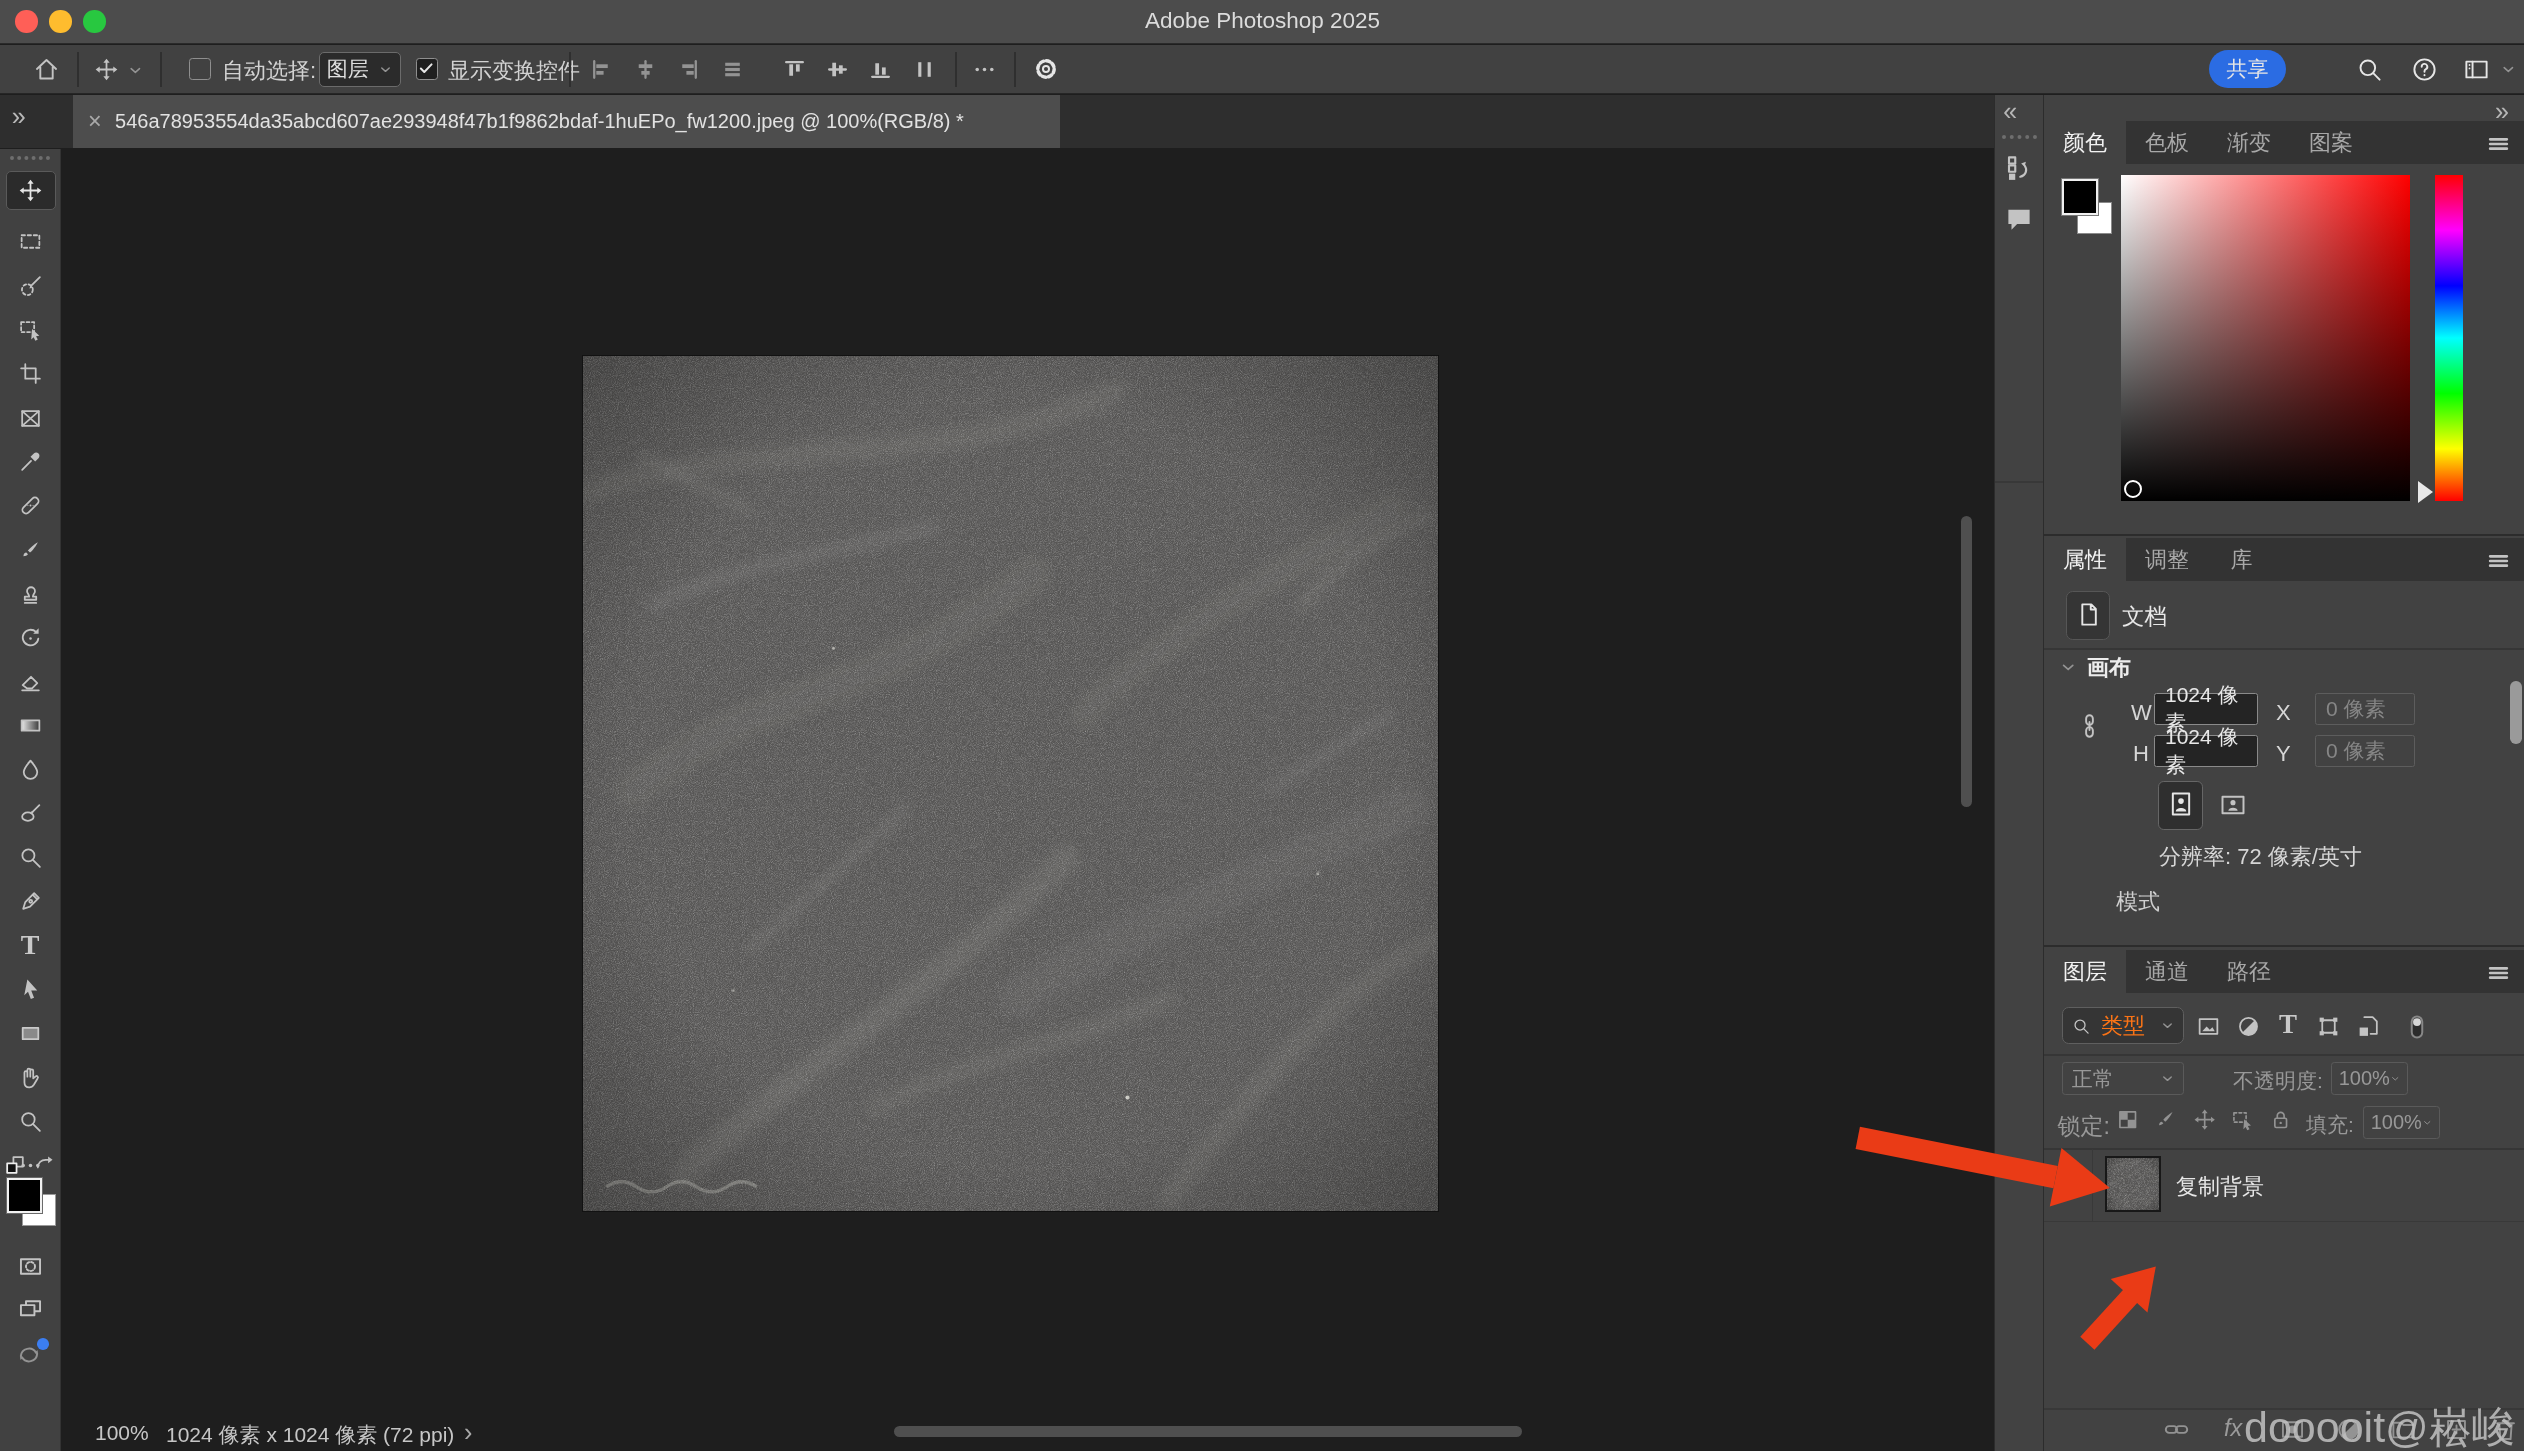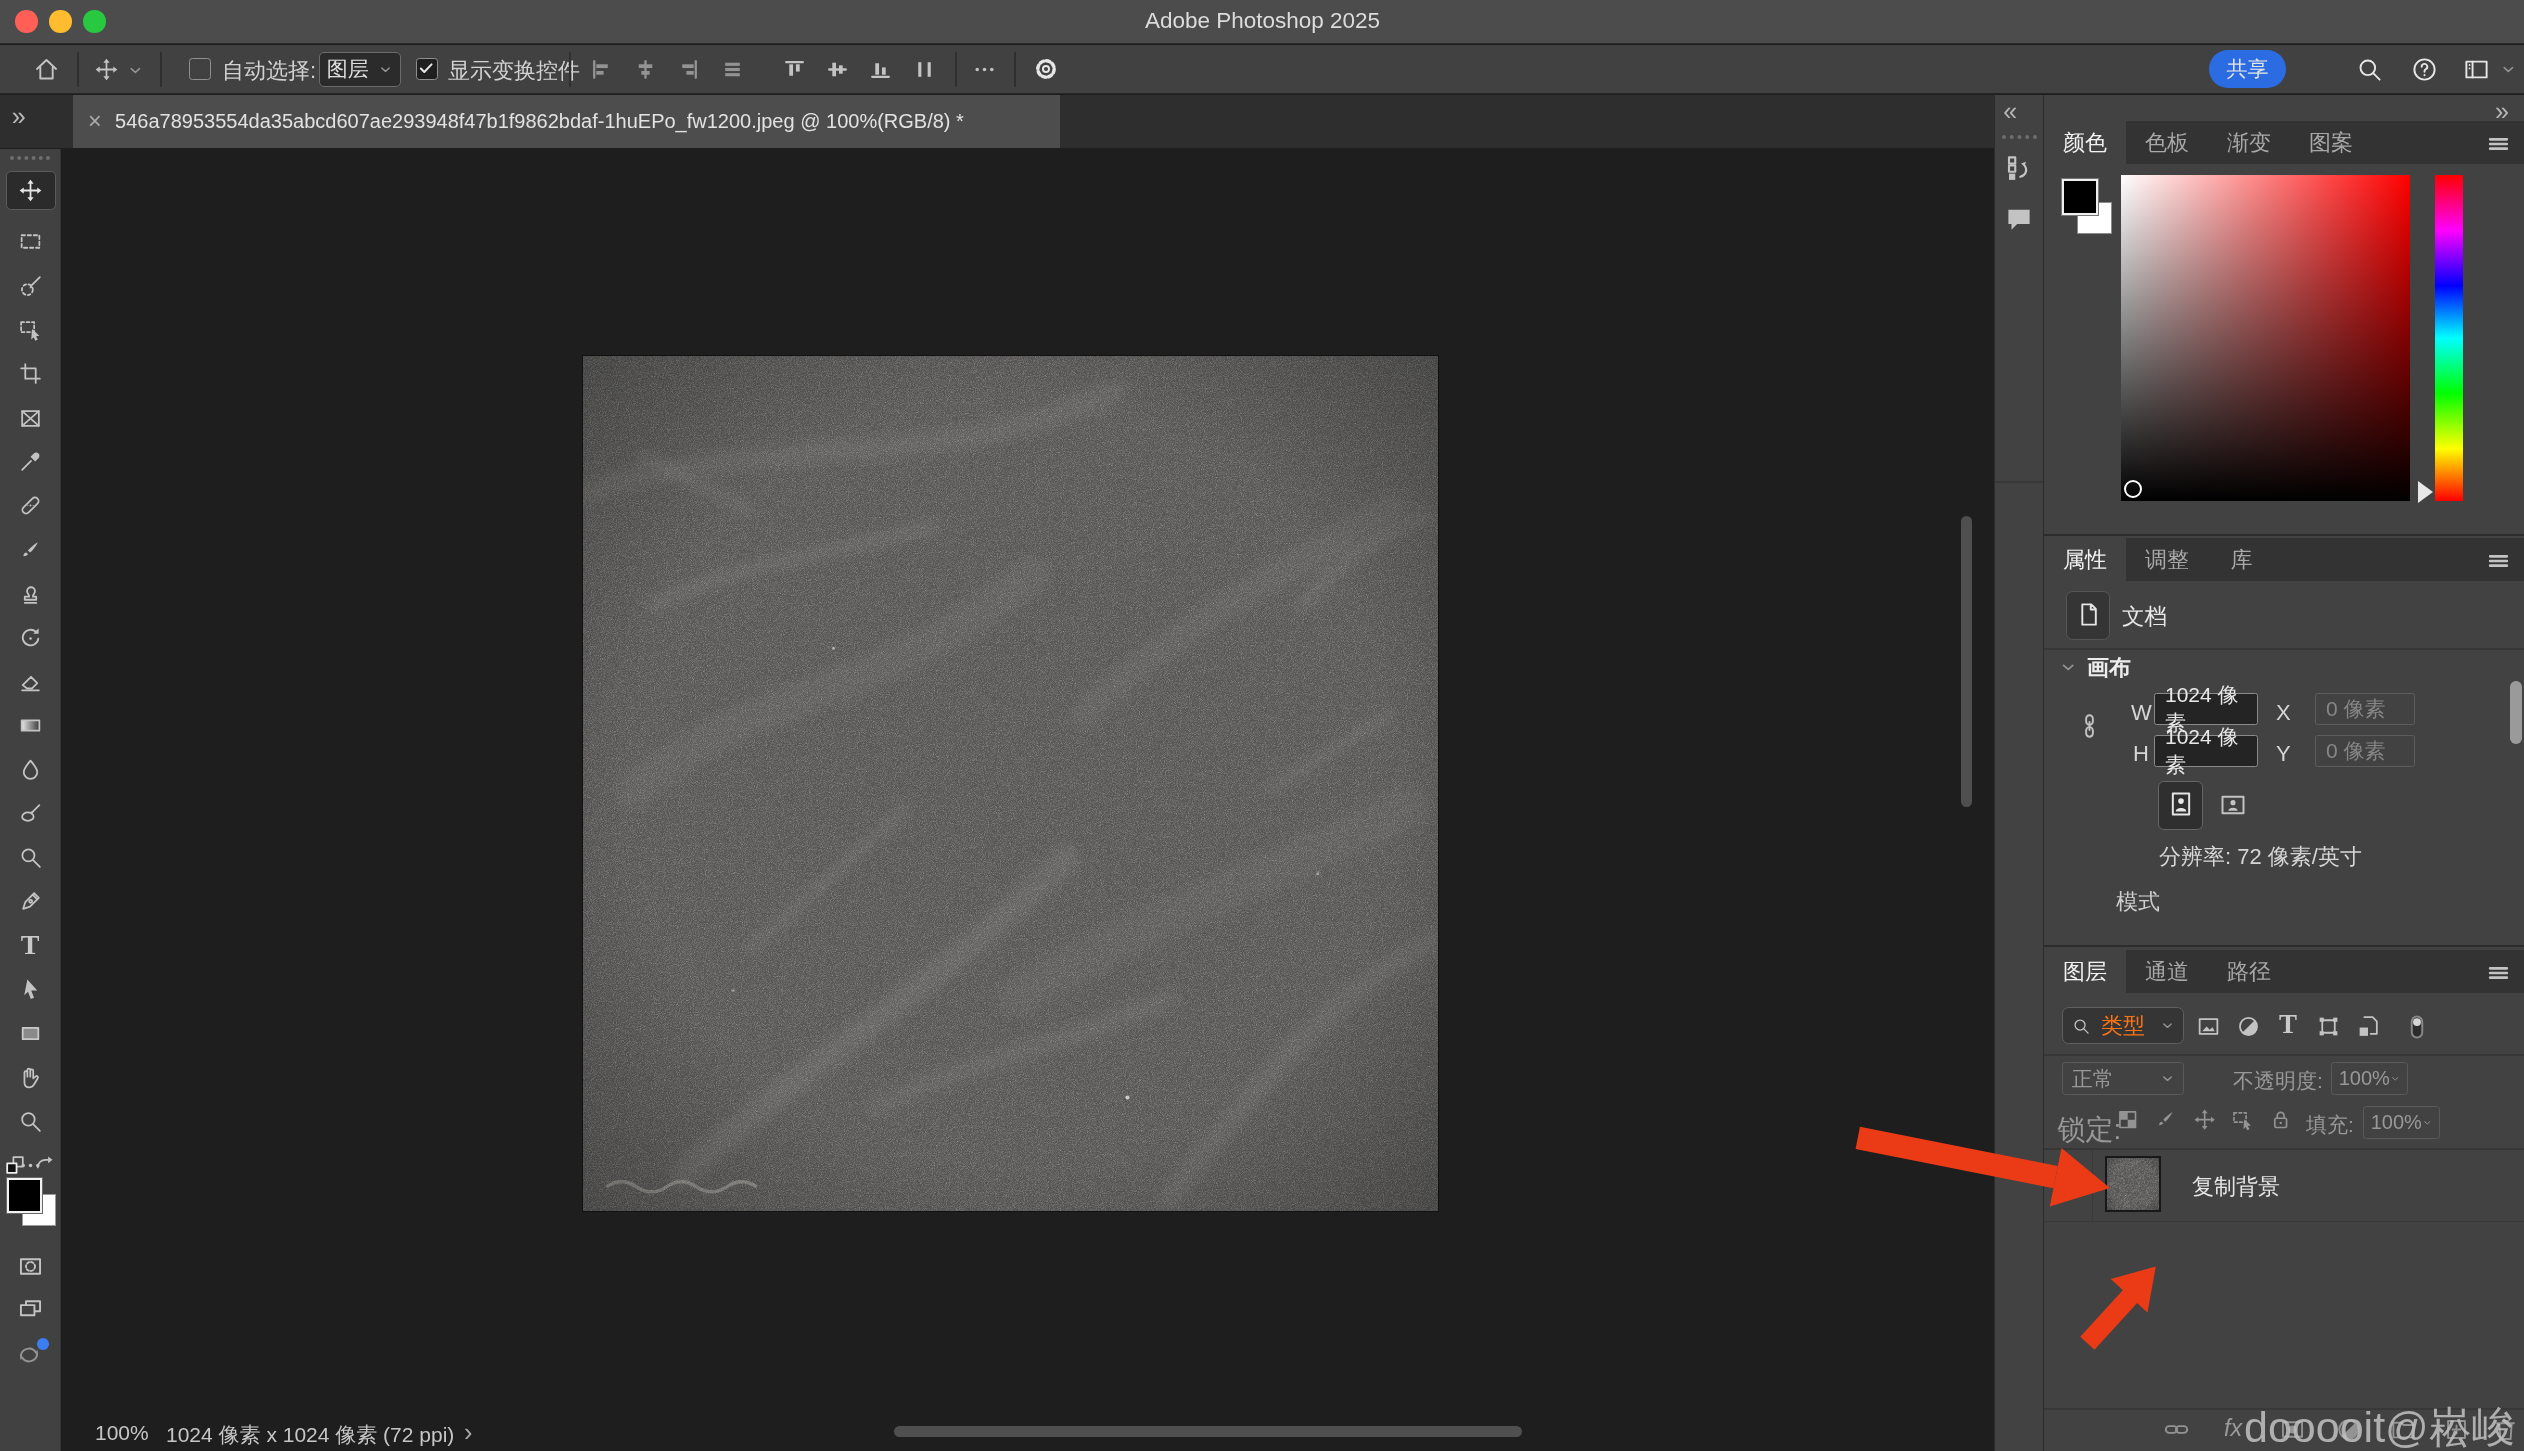--- a/index.html
+++ b/index.html
@@ -715,21 +715,21 @@
       </svg>
   </div>
   <div class="abs dimtext" style="left:189px;top:73px;font-size:21px;">不透明度:</div>
   <div class="abs row" style="left:287px;top:68px;width:77px;height:33px;border:1.7px solid #5a5a5a;border-radius:3.3px;box-sizing:border-box;padding:0 6.7px;justify-content:space-between;">
     <span class="dimtext" style="font-size:20px;">100%</span>
     <svg class="ico dimic" width="13.4" height="13.4" viewBox="0 0 24 24">
         <use href="#i-chev"></use>
       </svg>
   </div>
 
-  <div class="abs dimtext" style="left:13.4px;top:117px;font-size:28px;">锁定:</div>
+  <div class="abs dimtext" style="left:13.4px;top:117px;font-size:23px;">锁定:</div>
   <svg class="ico dimic abs" style="left:72px;top:114px" width="23.4" height="23.4" viewBox="0 0 24 24">
       <use href="#i-chkbd"></use>
     </svg>
   <svg class="ico dimic abs" style="left:110px;top:114px" width="23.4" height="23.4" viewBox="0 0 24 24">
       <use href="#i-brushsm"></use>
     </svg>
   <svg class="ico dimic abs" style="left:149px;top:114px" width="23.4" height="23.4" viewBox="0 0 24 24">
       <use href="#i-move"></use>
     </svg>
   <svg class="ico dimic abs" style="left:187px;top:114px" width="23.4" height="23.4" viewBox="0 0 24 24">
@@ -745,21 +745,21 @@
         <use href="#i-chev"></use>
       </svg>
   </div>
   <div class="hdiv" style="left:0;top:154px;width:481px;background:#363636;"></div>
 
   <div class="abs" style="left:0;top:155px;width:481px;height:72px;border-bottom:1.7px solid #393939;">
     <div class="abs" style="left:0;top:0;width:48px;height:72px;border-right:1.7px solid #393939;"></div>
     <svg class="abs" style="left:63px;top:9.2px;outline:2.5px solid #181818;" width="52" height="52" viewBox="0 0 1024 1024">
         <use href="#chalkart"></use>
       </svg>
-    <div class="abs" style="left:148px;top:23.4px;font-size:22px;color:#e6e6e6;">复制背景</div>
+    <div class="abs" style="left:132px;top:23.4px;font-size:22px;color:#e6e6e6;">复制背景</div>
   </div>
 
   <div class="hdiv" style="left:0;top:414px;width:481px;background:#383838;"></div>
   <svg class="ico dimic abs" style="left:119px;top:422px" width="27" height="27" viewBox="0 0 24 24">
       <use href="#i-link2"></use>
     </svg>
   <div class="abs" style="left:180px;top:421px;font-size:23.4px;font-style:italic;color:#9a9a9a;">fx</div>
   <svg class="ico dimic abs" style="left:235px;top:422px" width="27" height="27" viewBox="0 0 24 24">
       <use href="#i-mask2"></use>
     </svg>

